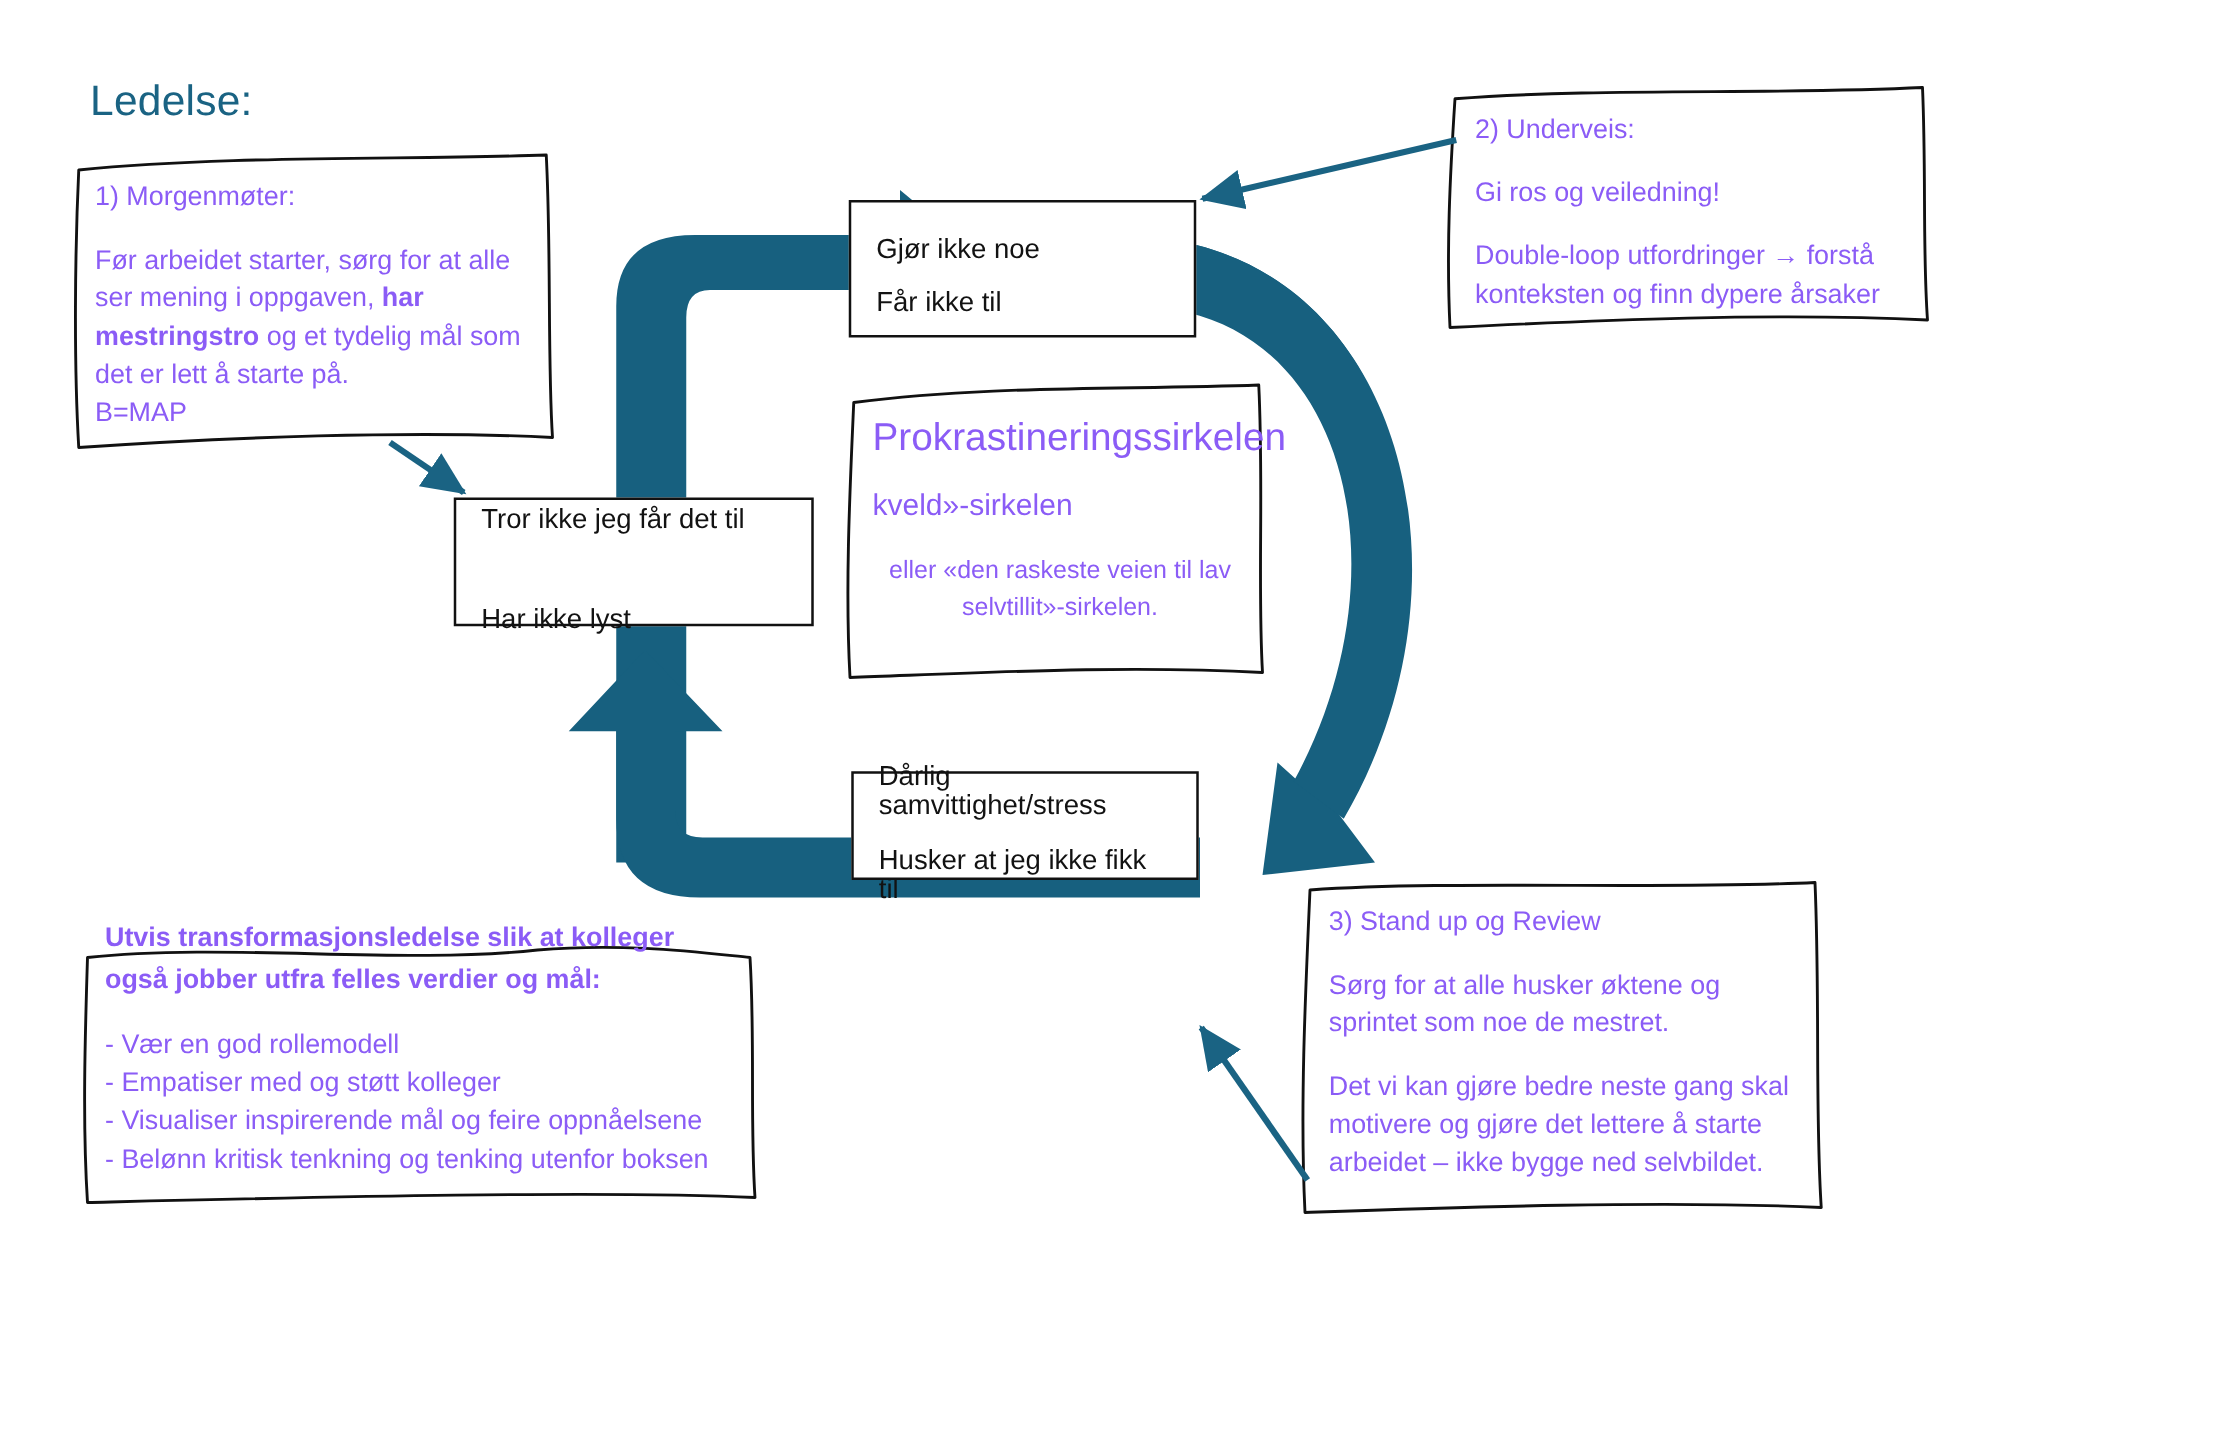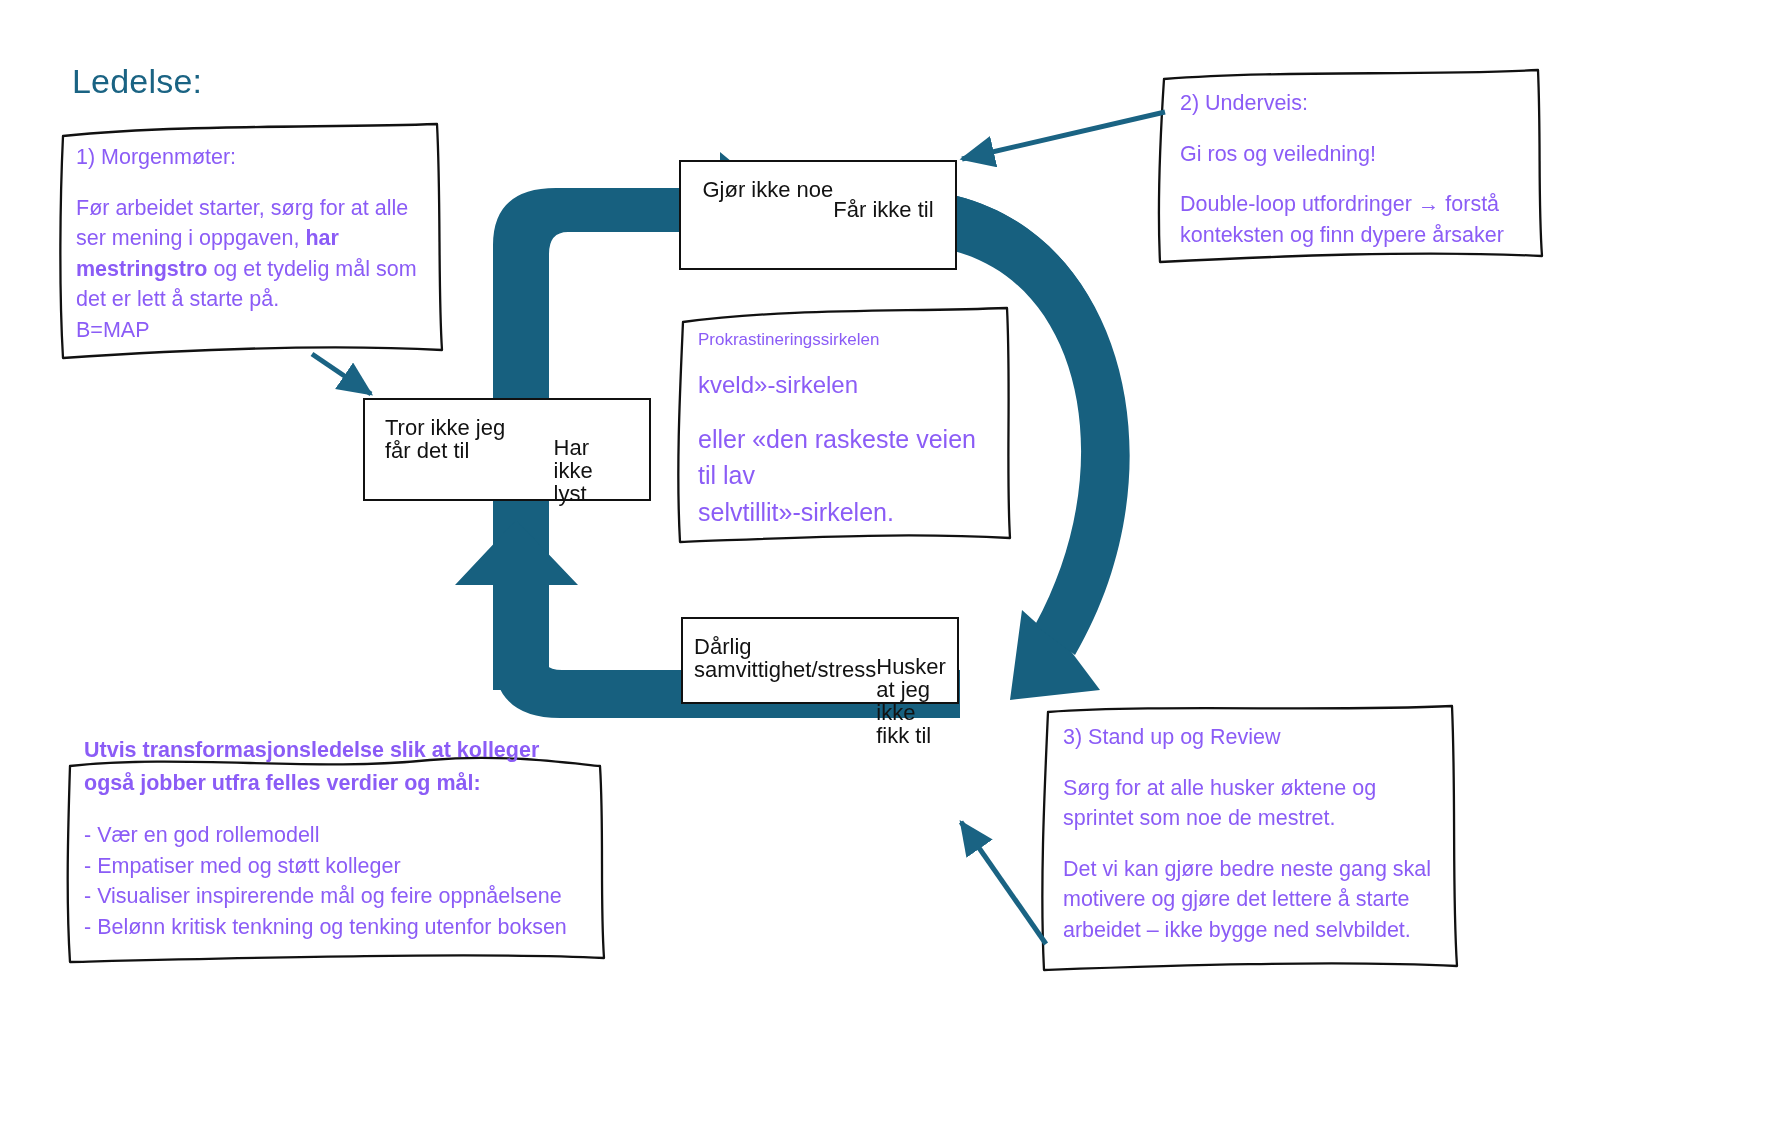--- a/index.html
+++ b/index.html
@@ -39,21 +39,21 @@
   
   .cycle-box {
     box-sizing: border-box;
     border: 2px solid #111111;
     background: #ffffff;
     color: #121212;
     font-size: 22px;
     line-height: 1.05;
     padding: 16px 20px 6px 20px;
     display: flex;
-    flex-direction: row;
+    flex-direction: column;
     justify-content: center;
   }
   .cycle-box .ln { display: block; }
   .cycle-box .ln + .ln { margin-top: 20px; }
 
   
   .callout {
     box-sizing: border-box;
     color: #8b5cf6;
     font-size: 21.5px;
@@ -64,26 +64,26 @@
     z-index: 2;
     padding: 0;
   }
   .callout p { margin: 0; }
   .callout p + p { margin-top: 20px; }
   .callout .bold { font-weight: bold; }
   .bullets { margin: 0; }
   .bullets .bl { display: block; white-space: nowrap; }
 
   #central-note .title {
-    font-size: 17px;
+    font-size: 31px;
     margin-bottom: 16px;
     display: block;
   }
   #central-note .mid { font-size: 24px; }
-  #central-note .small { font-size: 25px; }
+  #central-note .small { font-size: 20px; text-align: center; }
 </style>
 </head>
 <body>
 
 <div id="canvas">
 
   <div class="abs" id="page-title">Ledelse:</div>
 
   <svg class="layer" viewBox="0 0 1774 1144">
 

